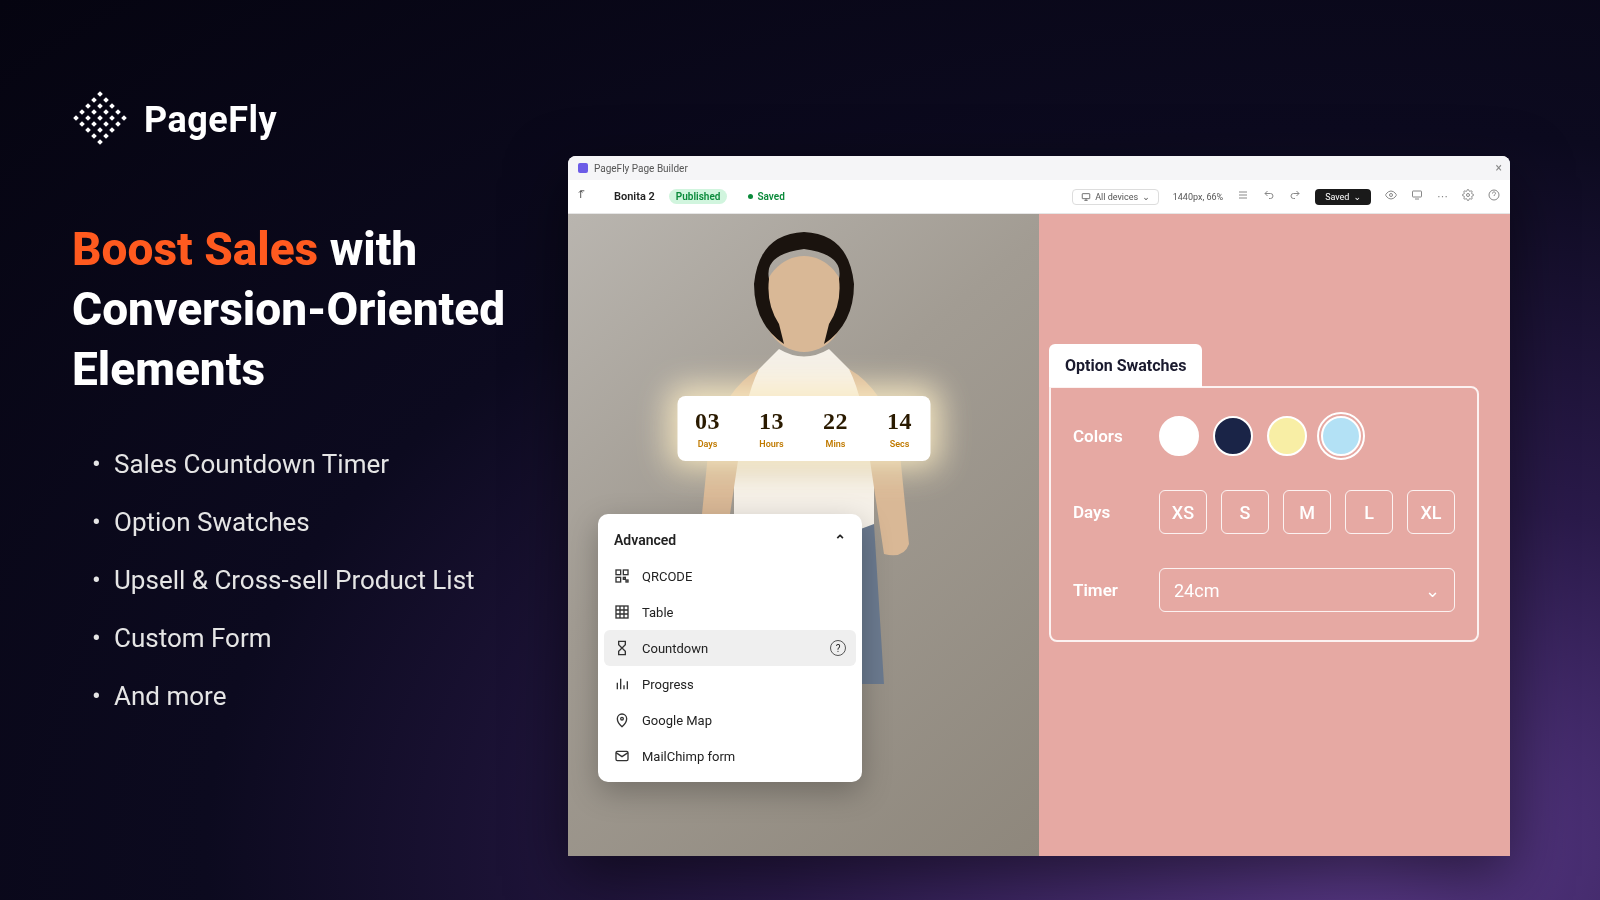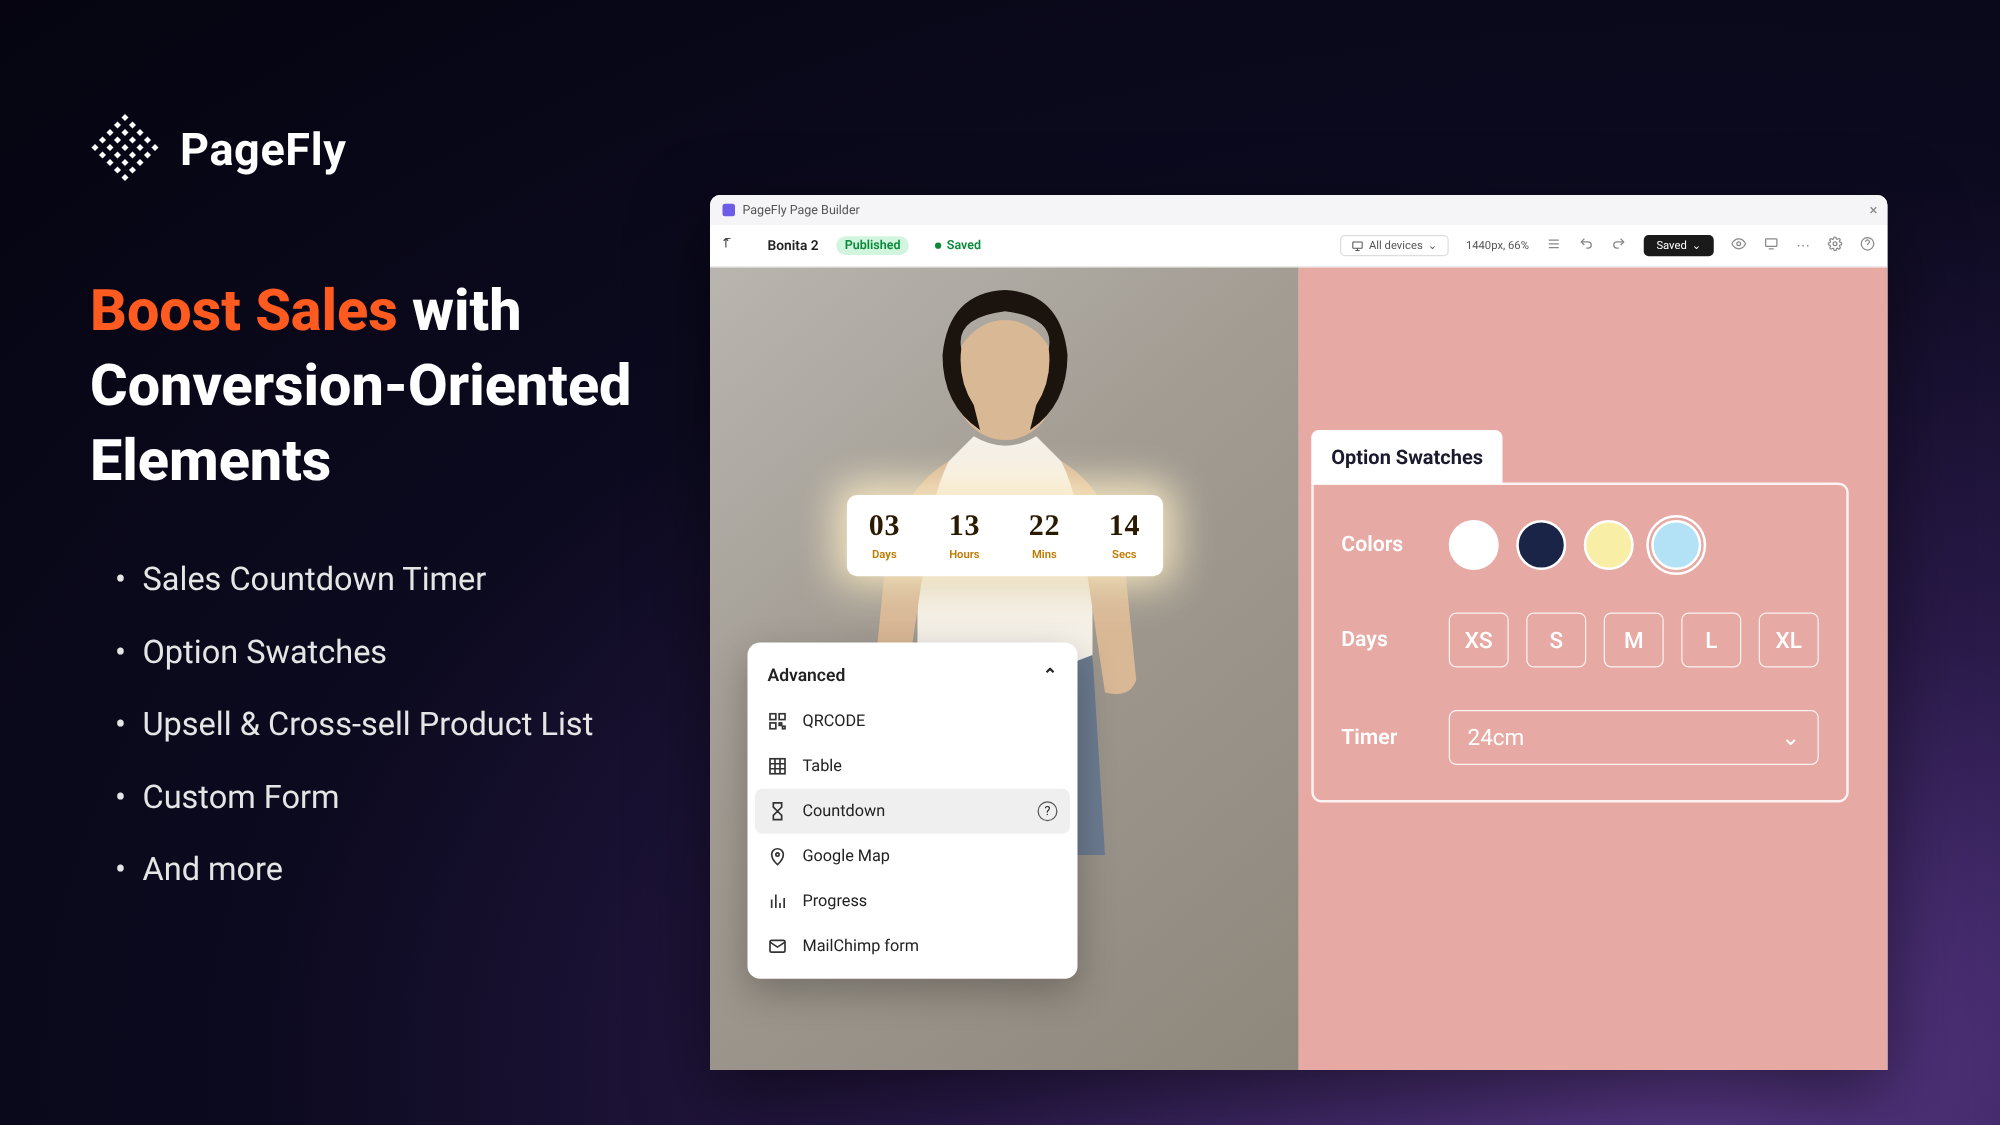--- a/index.html
+++ b/index.html
@@ -286,30 +286,30 @@
           <div class="adv-left">
             <svg viewBox="0 0 24 24" fill="none" stroke="#333" stroke-width="2">
                 <path d="M6 2h12M6 22h12M7 2v5l5 5-5 5v5M17 2v5l-5 5 5 5v5"></path>
               </svg>
             <span>Countdown</span>
           </div>
           <span class="adv-help">?</span>
         </div>
         <div class="adv-item">
           <svg viewBox="0 0 24 24" fill="none" stroke="#333" stroke-width="2">
+              <path d="M5 20V10M10 20V4M15 20V14M20 20V8"></path>
+            </svg>
+          <span>Progress</span>
+        </div>
+        <div class="adv-item">
+          <svg viewBox="0 0 24 24" fill="none" stroke="#333" stroke-width="2">
               <path d="M12 22s7-6 7-12a7 7 0 10-14 0c0 6 7 12 7 12z"></path>
               <circle cx="12" cy="10" r="2"></circle>
             </svg>
           <span>Google Map</span>
-        </div>
-        <div class="adv-item">
-          <svg viewBox="0 0 24 24" fill="none" stroke="#333" stroke-width="2">
-              <path d="M5 20V10M10 20V4M15 20V14M20 20V8"></path>
-            </svg>
-          <span>Progress</span>
         </div>
         <div class="adv-item">
           <svg viewBox="0 0 24 24" fill="none" stroke="#333" stroke-width="2">
               <rect x="3" y="5" width="18" height="14" rx="2"></rect>
               <path d="M3 7l9 6 9-6"></path>
             </svg>
           <span>MailChimp form</span>
         </div>
       </div>
     </div>

